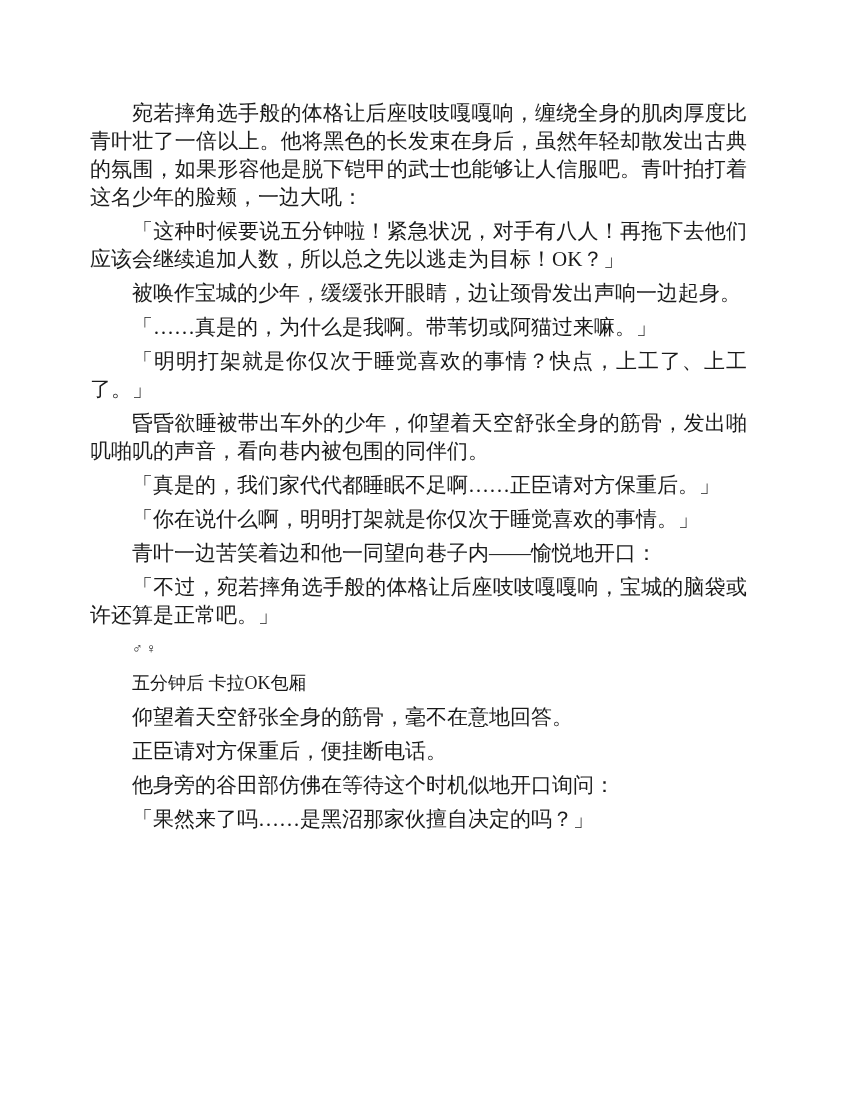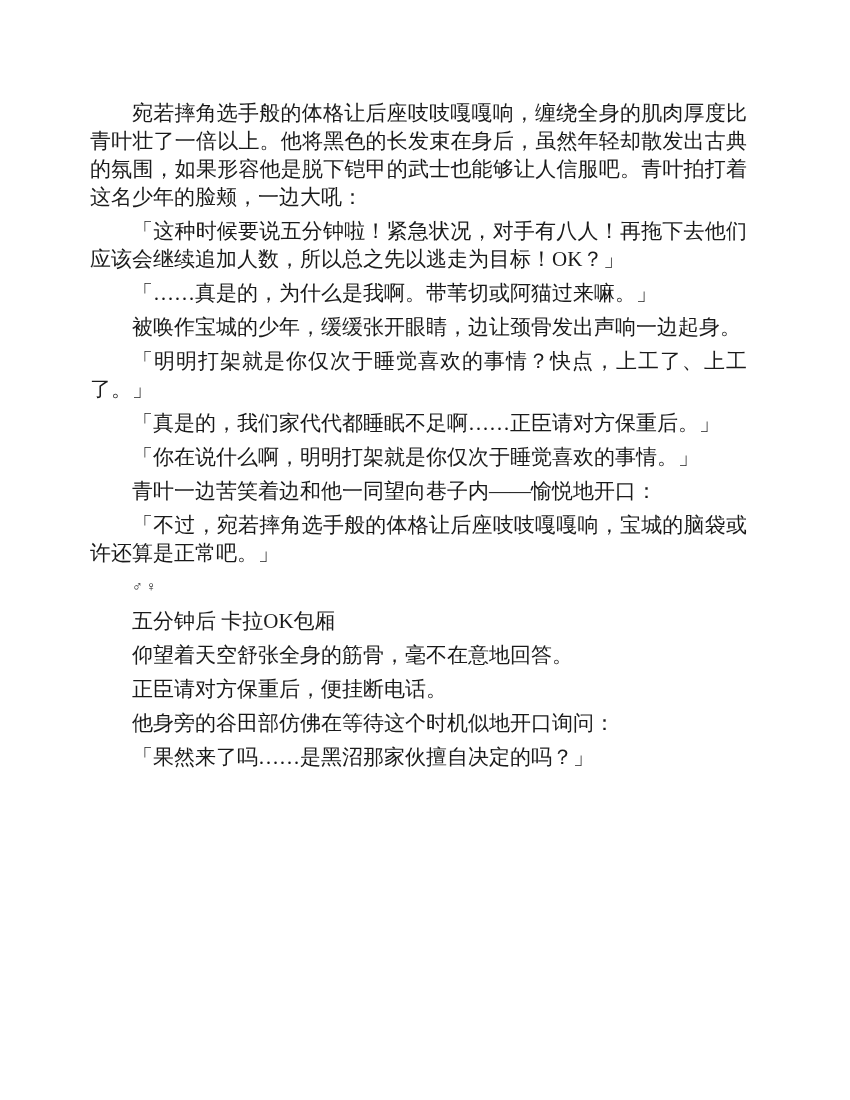--- a/index.html
+++ b/index.html
@@ -27,33 +27,34 @@
     margin: 0 0 6px 0;
     text-indent: 42px;
     text-align: justify;
     word-break: break-all;
   }
   .para.divider {
     font-size: 14px;
     line-height: 28px;
   }
   .para.scene {
-    font-size: 21px;
+    font-size: 18px;
   }
 </style>
 </head>
 <body>
 
 <div class="page" style="background: rgb(255, 255, 255); color: rgb(26, 26, 26);">
   <div class="text-column">
       <p class="para body">宛若摔角选手般的体格让后座吱吱嘎嘎响，缠绕全身的肌肉厚度比青叶壮了一倍以上。他将黑色的长发束在身后，虽然年轻却散发出古典的氛围，如果形容他是脱下铠甲的武士也能够让人信服吧。青叶拍打着这名少年的脸颊，一边大吼：</p>
       <p class="para body">「这种时候要说五分钟啦！紧急状况，对手有八人！再拖下去他们应该会继续追加人数，所以总之先以逃走为目标！OK？」</p>
+      <p class="para body">被唤作宝城的少年，缓缓张开眼睛，边让颈骨发出声响一边起身。</p>
       <p class="para body">「……真是的，为什么是我啊。带苇切或阿猫过来嘛。」</p>
-      <p class="para body">被唤作宝城的少年，缓缓张开眼睛，边让颈骨发出声响一边起身。</p>
       <p class="para body">「明明打架就是你仅次于睡觉喜欢的事情？快点，上工了、上工了。」</p>
+      <p class="para body">昏昏欲睡被带出车外的少年，仰望着天空舒张全身的筋骨，发出啪叽啪叽的声音，看向巷内被包围的同伴们。</p>
       <p class="para body">「真是的，我们家代代都睡眠不足啊……正臣请对方保重后。」</p>
       <p class="para body">「你在说什么啊，明明打架就是你仅次于睡觉喜欢的事情。」</p>
       <p class="para body">青叶一边苦笑着边和他一同望向巷子内——愉悦地开口：</p>
       <p class="para body">「不过，宛若摔角选手般的体格让后座吱吱嘎嘎响，宝城的脑袋或许还算是正常吧。」</p>
       <p class="para divider">♂ ♀</p>
       <p class="para scene">五分钟后 卡拉OK包厢</p>
       <p class="para body">仰望着天空舒张全身的筋骨，毫不在意地回答。</p>
       <p class="para body">正臣请对方保重后，便挂断电话。</p>
       <p class="para body">他身旁的谷田部仿佛在等待这个时机似地开口询问：</p>
       <p class="para body">「果然来了吗……是黑沼那家伙擅自决定的吗？」</p>

